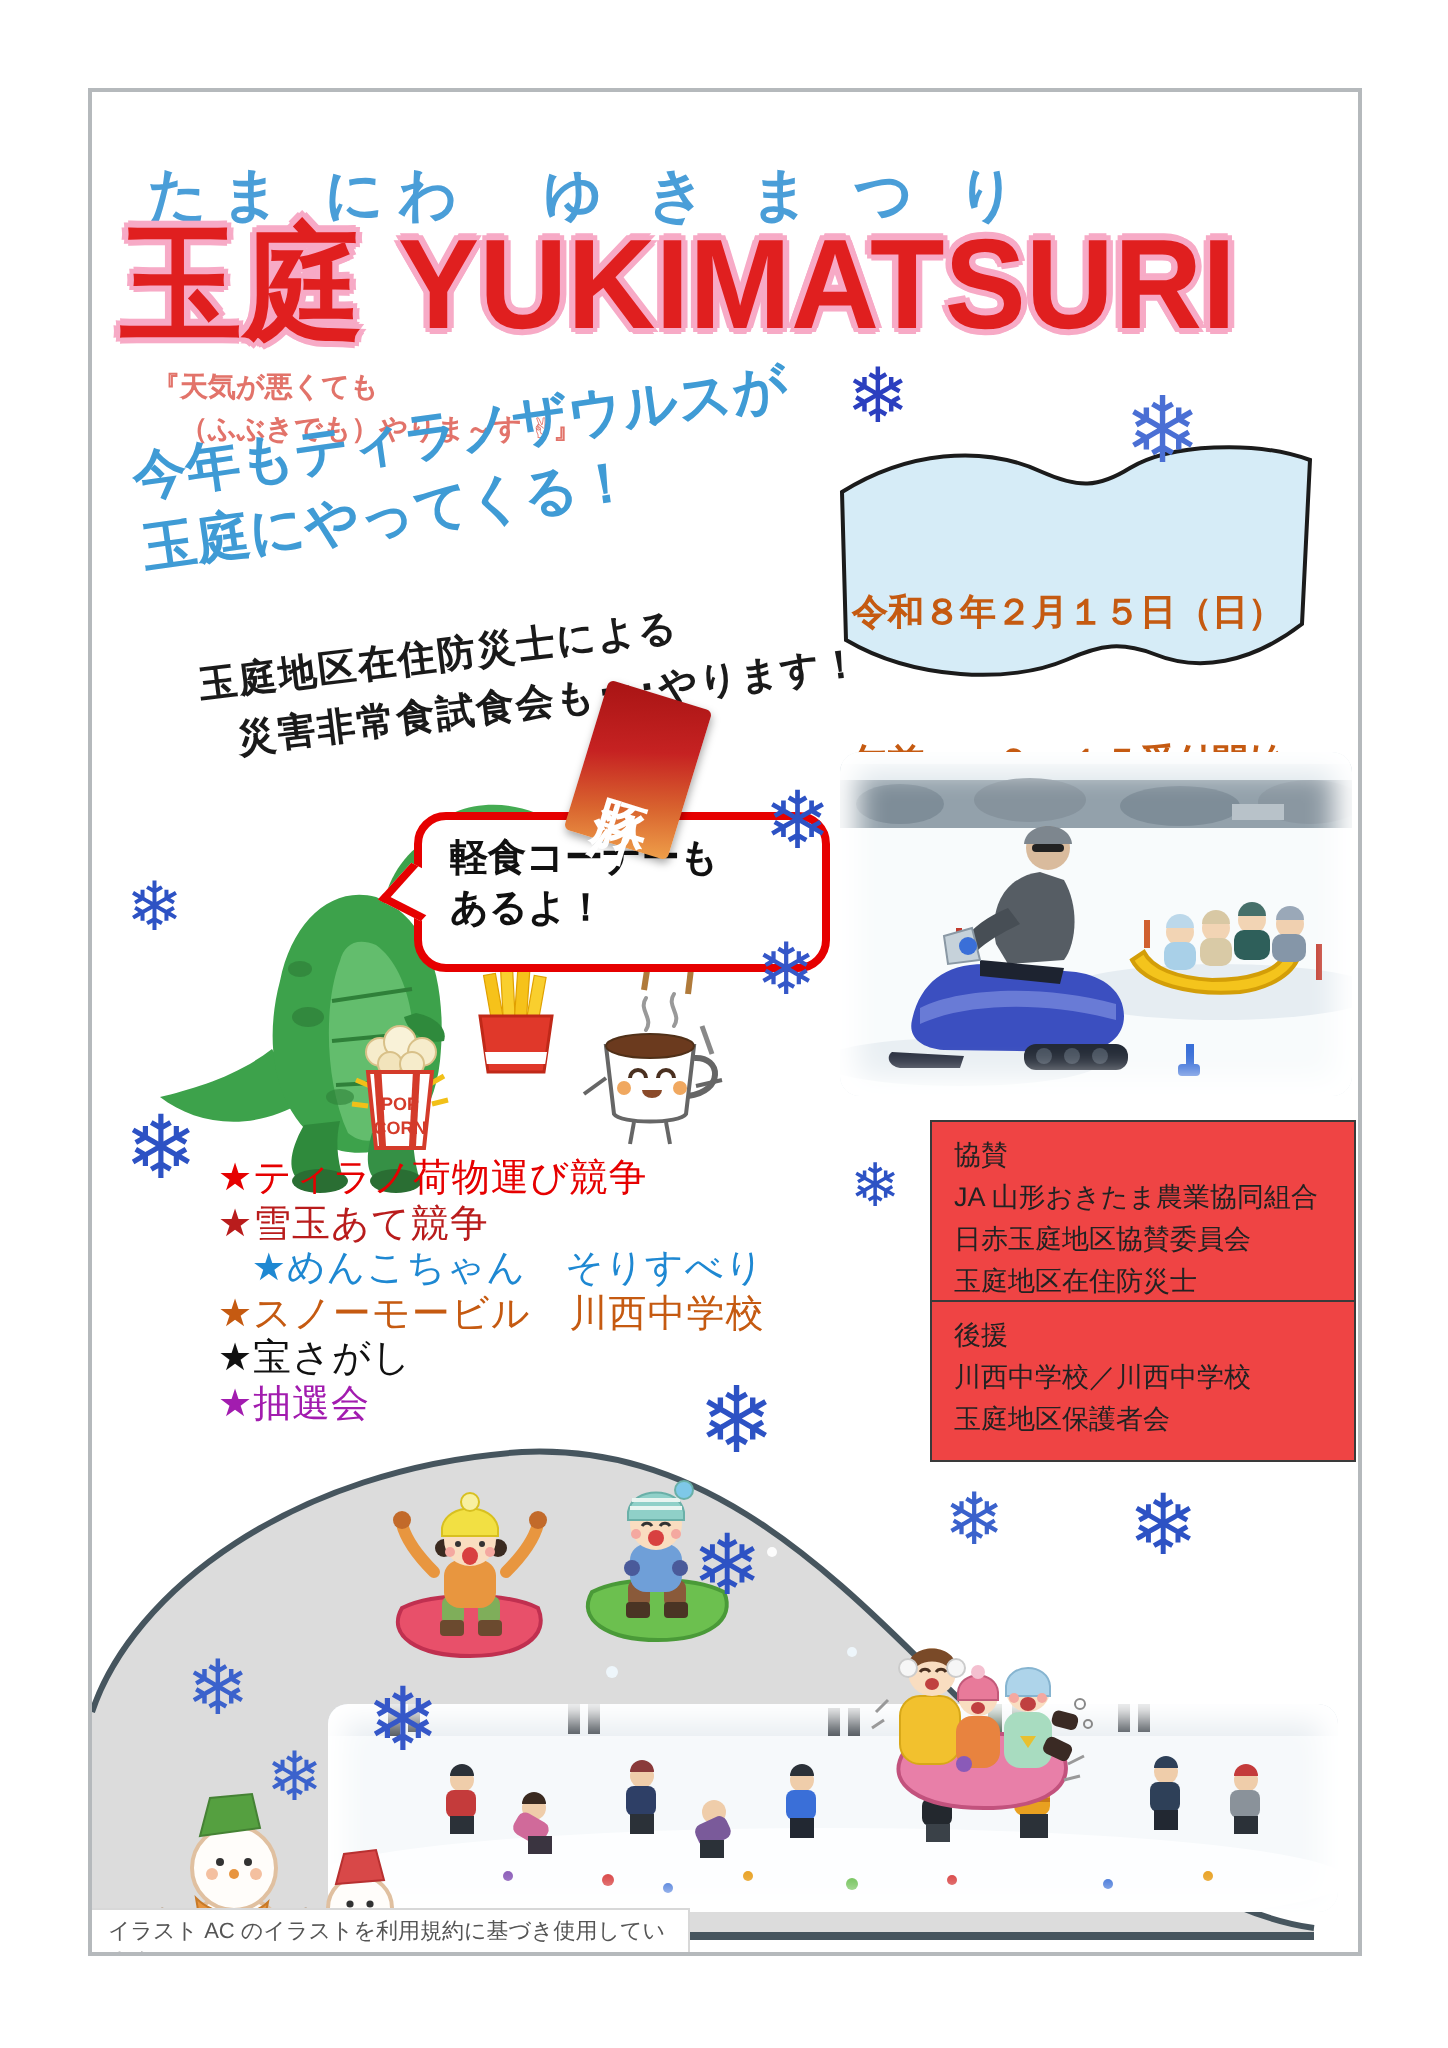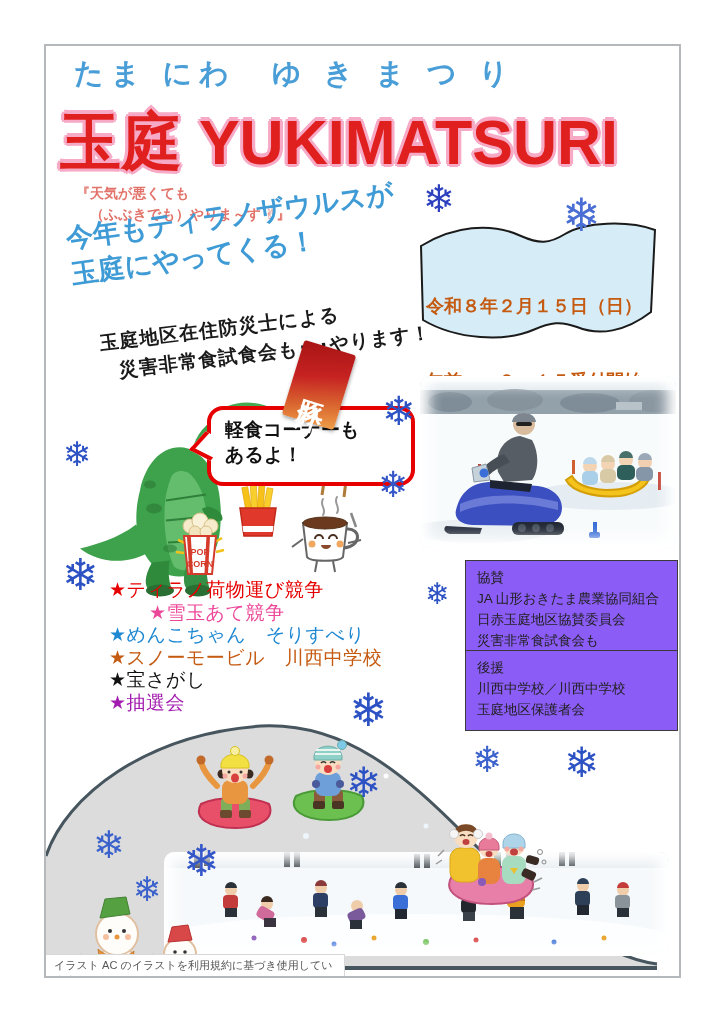--- a/index.html
+++ b/index.html
@@ -1,21 +1,21 @@
 <!DOCTYPE html>
 <html><head>
 <meta charset="utf-8">
 <style>
   html,body{margin:0;padding:0;width:724px;height:1024px;background:#ffffff;
     font-family:"Liberation Sans","DejaVu Sans",sans-serif;position:relative;overflow:hidden;}
   .abs{position:absolute;}
   .poster{position:absolute;left:44px;top:44px;width:633px;height:930px;background:#fff;
     border:2px solid #b5b9bc;overflow:hidden;}
   
-  .title-kana{left:28px;top:8px;font-size:29px;font-weight:900;color:#4a9ed8;
+  .title-kana{left:28px;top:32px;font-size:29px;font-weight:900;color:#4a9ed8;
     letter-spacing:7px;white-space:nowrap;z-index:10;}
   .title-main{left:14px;top:54px;font-size:57px;font-weight:900;color:#e01f1f;white-space:nowrap;
     transform:scaleX(1.07) scaleY(1.12);transform-origin:left top;z-index:10;
     text-shadow:-2px -2px 0 #f7aac6,2px -2px 0 #f7aac6,-2px 2px 0 #f7aac6,2px 2px 0 #f7aac6,
       3px 0 0 #f7aac6,-3px 0 0 #f7aac6,0 3px 0 #f7aac6,0 -3px 0 #f7aac6;}
   .subtitle{left:30px;top:137px;font-size:14px;font-weight:bold;color:#e2736a;line-height:1.5;z-index:10;}
   .headline{left:18px;top:176px;transform:rotate(-8deg);transform-origin:left top;
     color:#3f9bd5;font-size:27px;font-weight:900;line-height:1.32;white-space:nowrap;z-index:10;}
   .note{left:52px;top:284px;transform:rotate(-7deg);transform-origin:left top;
     color:#1a1a1a;font-size:19px;font-weight:bold;line-height:1.5;white-space:nowrap;z-index:10;letter-spacing:1px;}
@@ -31,21 +31,21 @@
     color:#c55a11;line-height:25px;white-space:pre;}
   
   .bubble{left:161px;top:360px;width:186px;height:64px;background:#fff;border:4px solid #e60000;
     border-radius:16px;z-index:6;padding:8px 0 0 14px;font-size:19px;font-weight:900;color:#111;line-height:1.3;}
   .bubble:before{content:"";position:absolute;left:-15px;top:24px;width:20px;height:20px;background:#fff;
     border-left:4px solid #e60000;border-bottom:4px solid #e60000;transform:rotate(27deg) skew(-15deg);}
   
   .events{left:63px;top:533px;z-index:6;font-size:19px;font-weight:400;line-height:22.5px;
     letter-spacing:.5px;white-space:nowrap;}
   
-  .infobox{width:190px;background:#8b5cf6;border:1.5px solid #3a3a3a;z-index:6;
+  .infobox{width:190px;background:#ef4444;border:1.5px solid #3a3a3a;z-index:6;
     padding:7px 10px 9px 11px;font-size:13.5px;color:#222;line-height:1.55;}
   .box-sponsor{left:419px;top:514px;}
   .box-support{left:419px;top:604px;}
   
   .photo{border-radius:10px;overflow:hidden;}
   .photo-fade{position:absolute;inset:0;box-shadow:inset 0 0 14px 9px #fff;border-radius:10px;pointer-events:none;}
   .photo1{left:374px;top:330px;width:256px;height:172px;z-index:4;}
   .photo2{left:118px;top:806px;width:505px;height:104px;z-index:2;}
   
   .hill{left:0px;top:670px;width:613px;height:254px;z-index:1;}
@@ -221,32 +221,32 @@
         <circle cx="116" cy="152" r="4" fill="#48525f"></circle>
         <circle cx="130" cy="152" r="4" fill="#48525f"></circle>
       <rect x="173" y="146" width="4" height="12" fill="#3a6fd8"></rect>
         <rect x="169" y="156" width="11" height="6" rx="2" fill="#3a6fd8"></rect>
     </svg>
     <div class="photo-fade"></div>
   </div>
 
   <div class="abs events">
     <div style="color: rgb(230, 0, 0);">★ティラノ荷物運び競争</div>
-    <div style="color: #ec4899; margin-left: 40px;">★雪玉あて競争</div>
-    <div style="color: rgb(30, 136, 210);">★めんこちゃん　そりすべり</div>
+    <div style="color: #b91c1c;">★雪玉あて競争</div>
+    <div style="color: rgb(30, 136, 210); text-align: right;">★めんこちゃん　そりすべり</div>
     <div style="color: rgb(197, 90, 17);">★スノーモービル　川西中学校</div>
     <div style="color: rgb(17, 17, 17);">★宝さがし</div>
     <div style="color: #a21caf;">★抽選会</div>
   </div>
 
   <div class="abs infobox box-sponsor">
     <div>協賛</div>
     <div>JA 山形おきたま農業協同組合</div>
     <div>日赤玉庭地区協賛委員会</div>
-    <div>災害非常食試食会も</div>
+    <div>玉庭地区在住防災士</div>
   </div>
   <div class="abs infobox box-support">
     <div>後援</div>
     <div>川西中学校／川西中学校</div>
     <div>玉庭地区保護者会</div>
   </div>
 
   <svg class="abs hill" viewBox="0 0 613 254">
     <path d="M0,140 C20,80 100,18 215,10 C300,6 360,60 420,120 C480,180 550,240 611,248 L611,252 L0,252 Z" fill="#dcdcdc"></path>
     <path d="M0,140 C20,80 100,18 215,10 C300,6 360,60 420,120 C480,180 550,240 611,248" fill="none" stroke="#46555e" stroke-width="3"></path>

